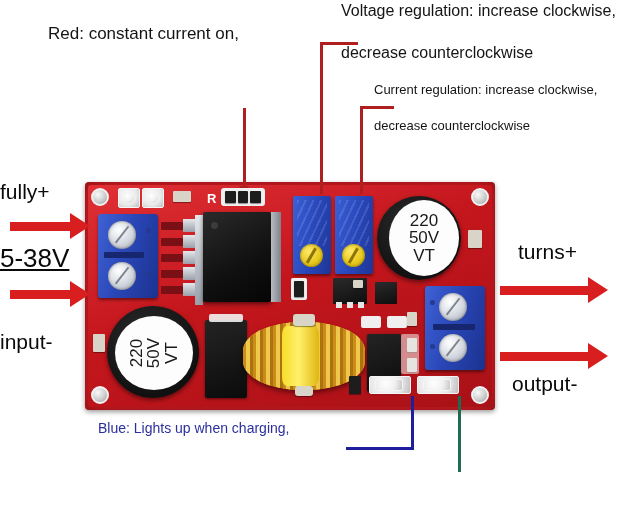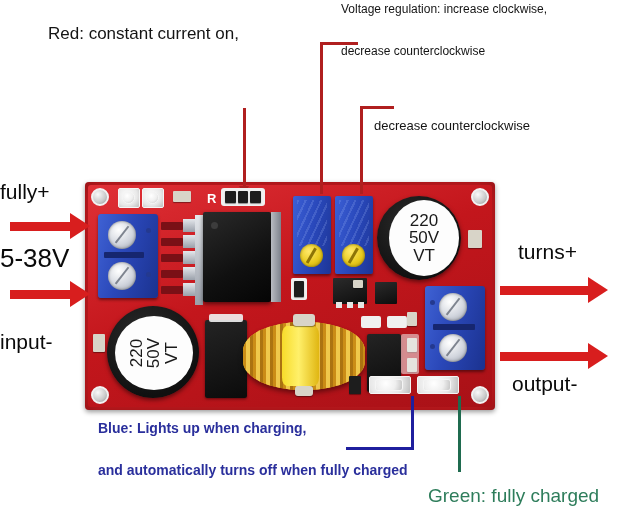--- a/index.html
+++ b/index.html
@@ -3,26 +3,26 @@
 <meta charset="utf-8">
 <style>
   html,body{margin:0;padding:0;background:#ffffff;}
   body{width:640px;height:512px;position:relative;overflow:hidden;
        font-family:"Liberation Sans",sans-serif;}
   .stage{position:absolute;left:0;top:0;width:640px;height:512px;}
 
   
   .ann{position:absolute;white-space:nowrap;color:#141414;}
   .ann.red-note{font-size:17px;}
-  .ann.small{font-size:12px;}
+  .ann.small{font-size:16px;}
   .ann.smaller{font-size:13px;}
   .io{position:absolute;white-space:nowrap;color:#0a0a0a;font-size:21px;}
-  .io.big{font-size:26px;font-weight:400;}
+  .io.big{font-size:26px;font-weight:400;text-decoration:underline;}
   .blue-note{position:absolute;white-space:nowrap;color:#2a2f9c;
-             font-size:14px;font-weight:bold;}
+             font-size:14px;font-weight:normal;}
   .green-note{position:absolute;white-space:nowrap;color:#2e7d5b;
               font-size:19px;}
 
   
   .ln{position:absolute;background:#b01f1f;}
   .ln-blue{position:absolute;background:#1f1f9e;}
   .ln-green{position:absolute;background:#1f6b4f;}
 
   
   .arrow{position:absolute;height:9px;background:#d81e1e;}
@@ -276,26 +276,25 @@
   <div class="arrow" style="left:500px;top:352px;width:90px;"></div>
   <div class="arrowhead" style="left:588px;top:343px;"></div>
 
   <div class="ann red-note" style="left:48px;top:24px;"></div>
 
   <div class="ann red-note" style="left:48px;top:24px;">Red: constant current on,</div>
 
   <div class="ann small" style="left:341px;top:2px;">Voltage regulation: increase clockwise,</div>
   <div class="ann small" style="left:341px;top:44px;">decrease counterclockwise</div>
 
+  <div class="ann smaller" style="left:374px;top:82px;">Current regulation: increase clockwise,</div>
   <div class="ann smaller" style="left:374px;top:118px;">decrease counterclockwise</div>
 
   <div class="blue-note" style="left:98px;top:420px;">Blue: Lights up when charging,</div>
-  <div class="blue-note" style="left:98px;top:462px;">and automatically turns off when fully charged</div>
-
-  <div class="green-note" style="left:428px;top:485px;">Green: fully charged</div>
+
 
   <div class="io" style="left:0px;top:180px;">fully+</div>
   <div class="io big" style="left:0px;top:243px;">5-38V</div>
   <div class="io" style="left:0px;top:330px;">input-</div>
 
   <div class="io" style="left:518px;top:240px;">turns+</div>
   <div class="io" style="left:512px;top:372px;">output-</div>
 
 </div>
 

